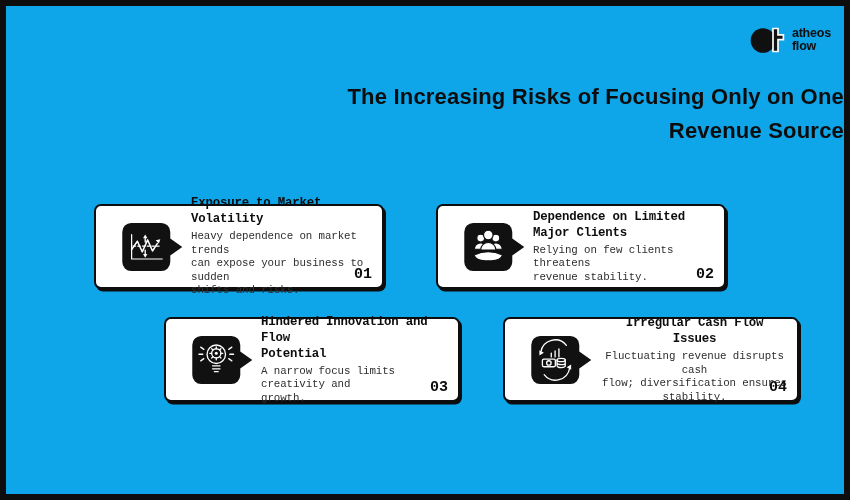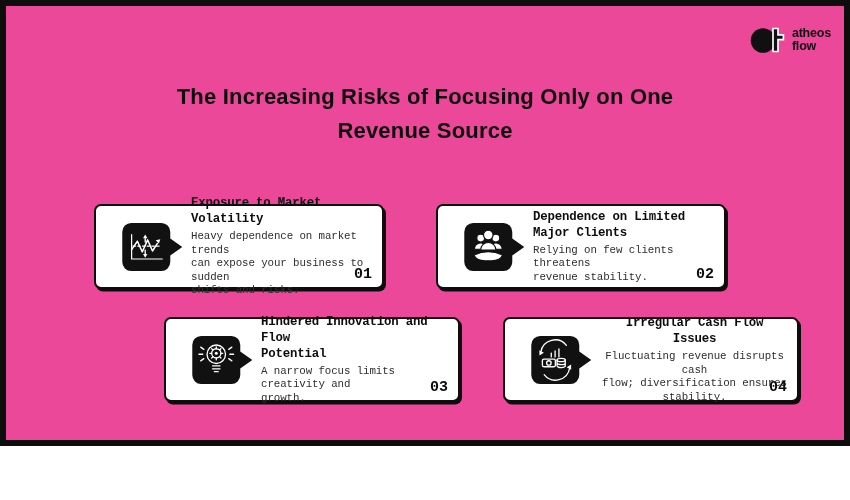--- a/index.html
+++ b/index.html
@@ -1,27 +1,27 @@
 <!DOCTYPE html>
 <html><head>
 <meta charset="utf-8">
 <style>
   html,body{margin:0;padding:0;background:#fff;}
   .page{
-    position:relative;width:850px;height:446px;box-sizing:border-box;
-    background:#ec4899;border:6px solid #0d0d0d;overflow:hidden;
+    position:relative;width:850px;height:500px;box-sizing:border-box;
+    background:#0ea5e9;border:6px solid #0d0d0d;overflow:hidden;
     font-family:"Liberation Sans",sans-serif;color:#0d0d0d;
   }
   
   .logo{position:absolute;top:19px;right:13px;display:flex;align-items:center;gap:4px;}
   .logo-text{font-weight:700;font-size:12.5px;line-height:13px;letter-spacing:-0.2px;color:#101010;}
   .logo-text span{display:block;}
   
   .main-title{
-    position:absolute;top:74px;left:0;width:100%;margin:0;text-align:center;
+    position:absolute;top:74px;left:0;width:100%;margin:0;text-align:right;
     font-size:22px;line-height:34px;font-weight:700;letter-spacing:0.2px;color:#0d0d0d;
   }
   .main-title span{display:block;}
   
   .card{
     position:absolute;height:85px;box-sizing:border-box;background:#ffffff;
     border:2.5px solid #0d0d0d;border-radius:7px;box-shadow:2px 2.5px 0 #0d0d0d;
     display:flex;align-items:center;padding:0 8px 0 26px;font-family:Liberation Mono, monospace;
   }
   .card1{left:88px;top:198px;width:290px;}

